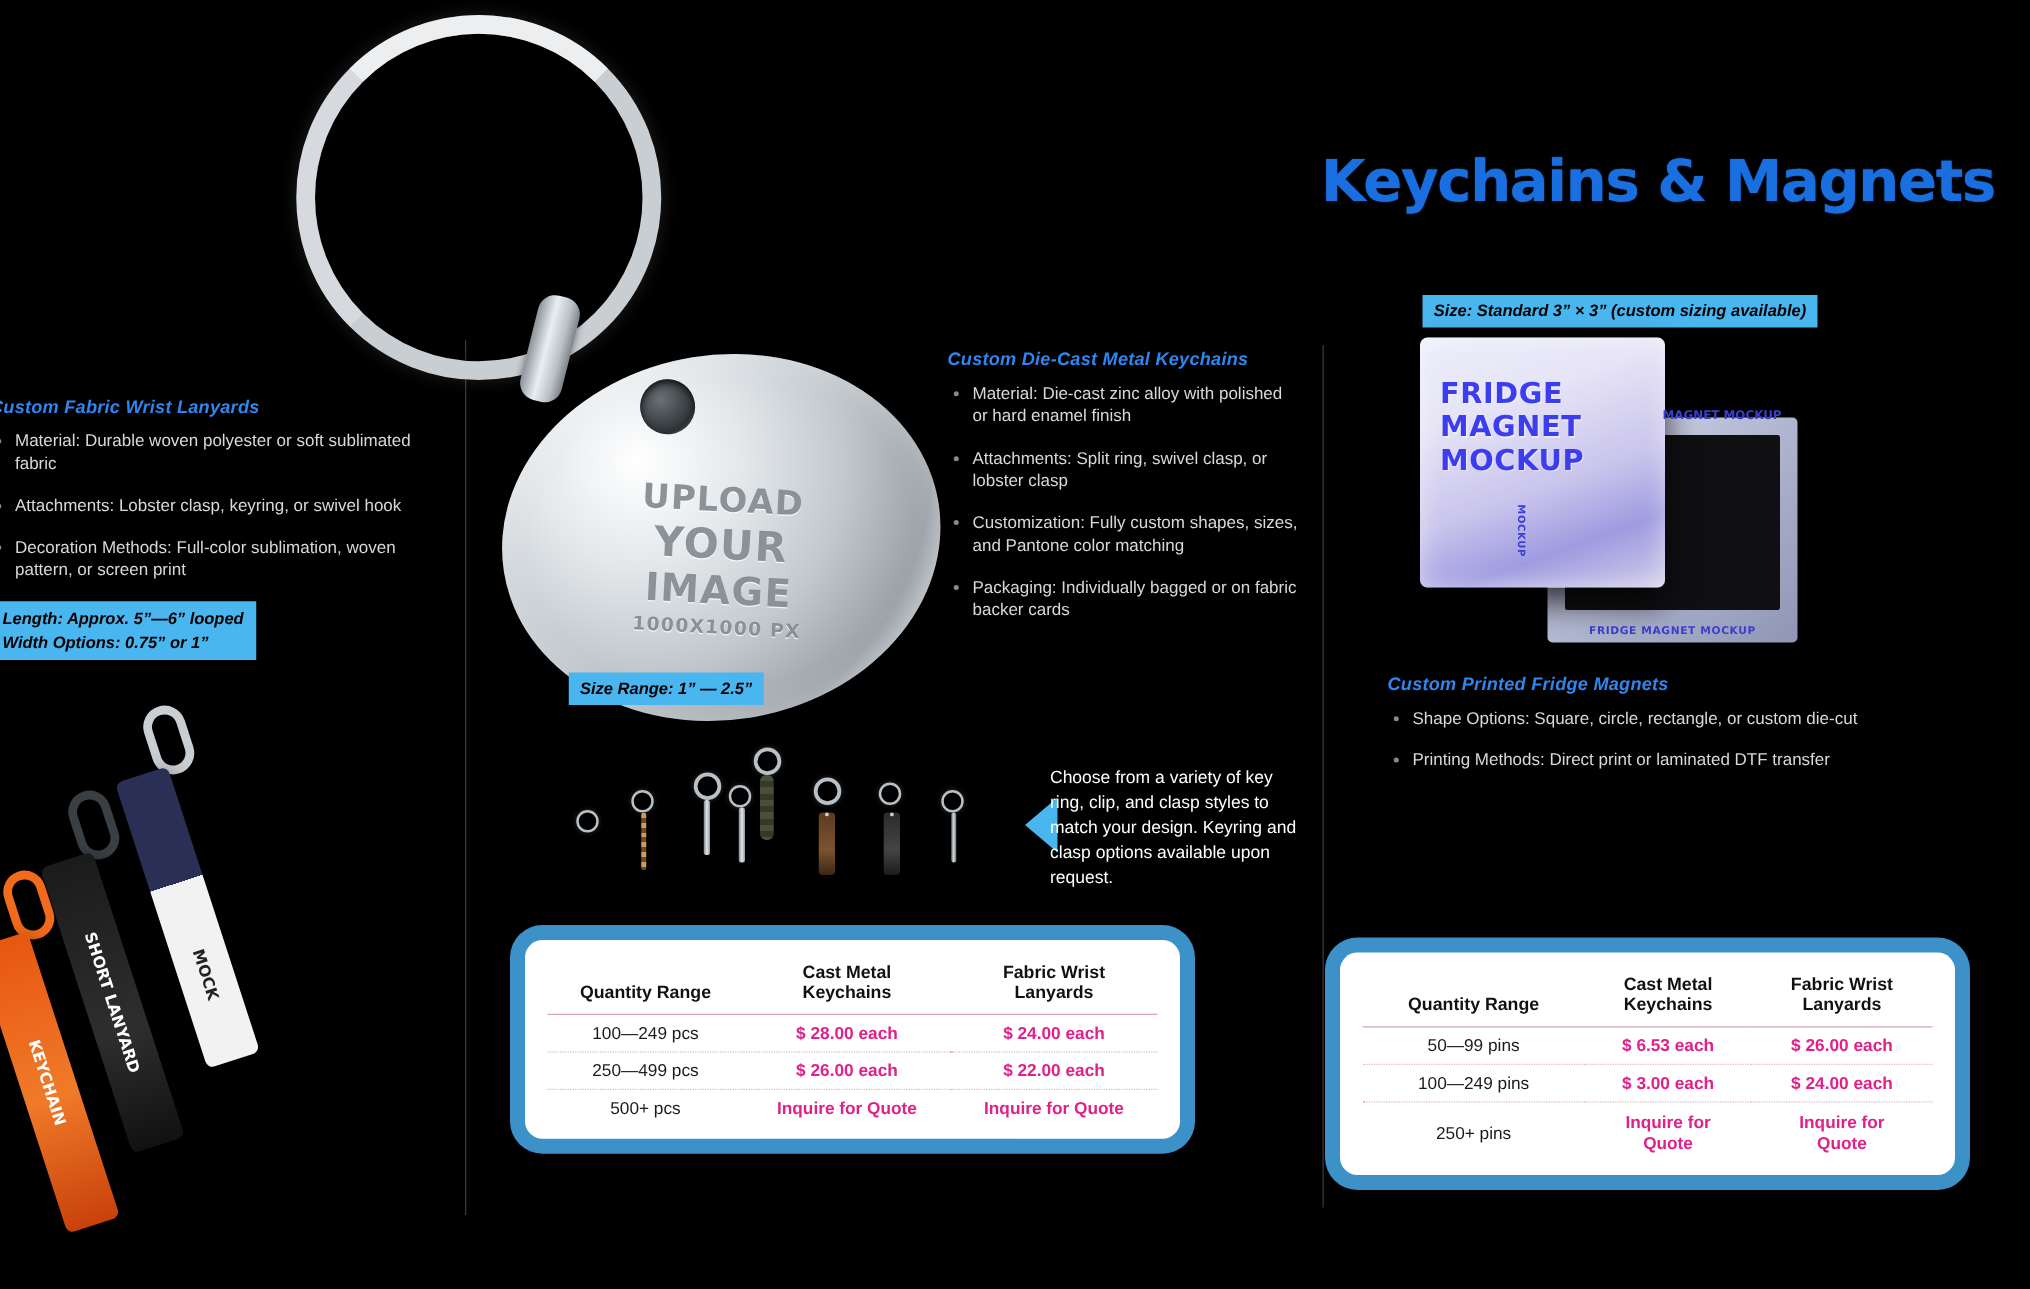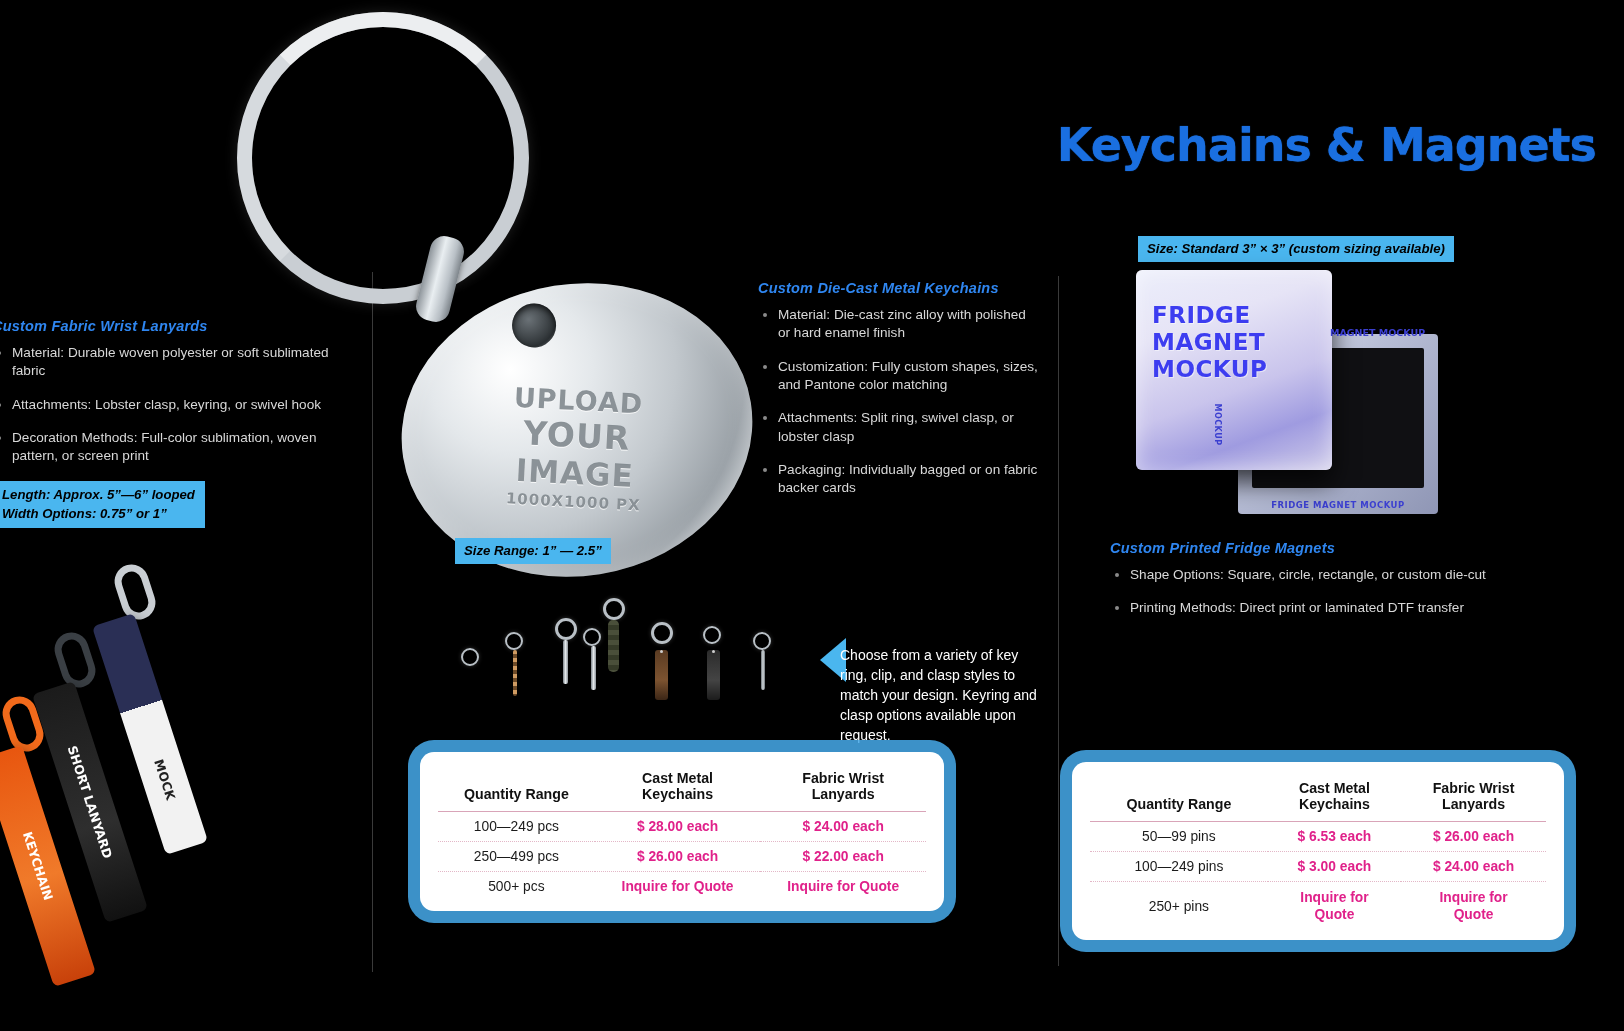--- a/index.html
+++ b/index.html
@@ -184,21 +184,21 @@
 
   
   #callout-arrow {
     position: absolute; left: 820px; top: 638px;
     width: 0; height: 0;
     border-top: 22px solid transparent;
     border-bottom: 22px solid transparent;
     border-right: 26px solid #4ab6ef;
   }
   #callout-text {
-    position: absolute; left: 840px; top: 646px; width: 200px;
+    position: absolute; left: 840px; top: 612px; width: 200px;
     font-size: 14px; line-height: 1.42; color: #ffffff; font-weight: normal;
   }
 
   
   #lanyards { position: absolute; left: 0px; top: 560px; width: 340px; height: 440px; }
   .lany {
     position: absolute;
     width: 44px; height: 240px;
     border-radius: 6px;
     box-shadow: 0 6px 16px rgba(0,0,0,.7);
@@ -381,22 +381,22 @@
       </div>
   </div>
 
   <div id="callout-arrow"></div>
   <div id="callout-text">Choose from a variety of key ring, clip, and clasp styles to match your design. Keyring and clasp options available upon request.</div>
 
   <div id="mid-col">
     <div class="sec-head">Custom Die-Cast Metal Keychains</div>
     <ul class="bullets">
       <li>Material: Die-cast zinc alloy with polished or hard enamel finish</li>
+      <li>Attachments: Split ring, swivel clasp, or lobster clasp</li>
       <li>Customization: Fully custom shapes, sizes, and Pantone color matching</li>
-      <li>Attachments: Split ring, swivel clasp, or lobster clasp</li>
       <li>Packaging: Individually bagged or on fabric backer cards</li>
     </ul>
   </div>
 
   <div id="magnet-size-badge">
     <span class="badge">Size: Standard 3” × 3” (custom sizing available)</span>
   </div>
   <div id="magnet-art">
     <div class="mag-back">
       <div class="inner"></div>

